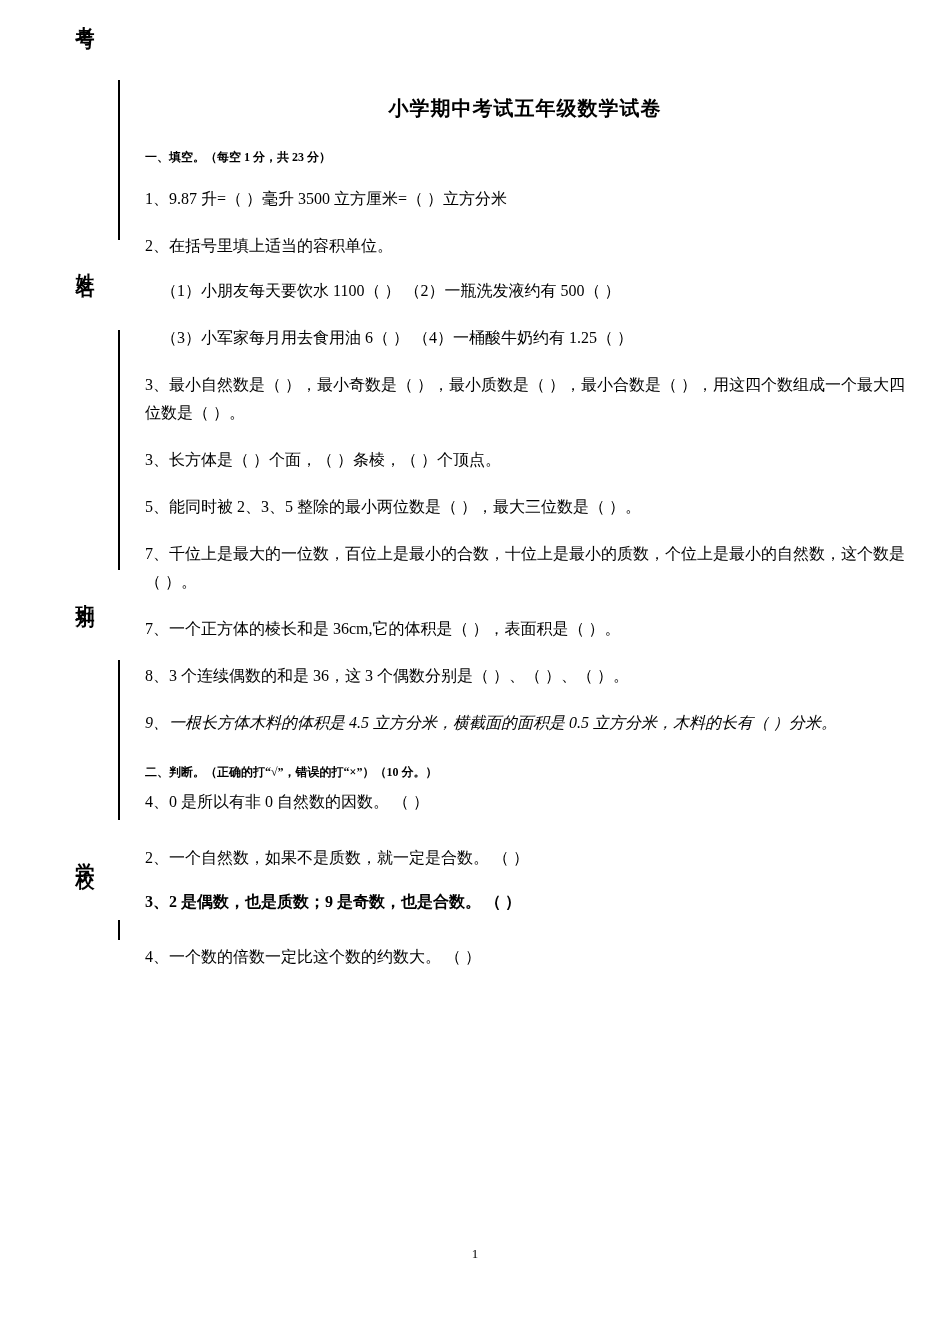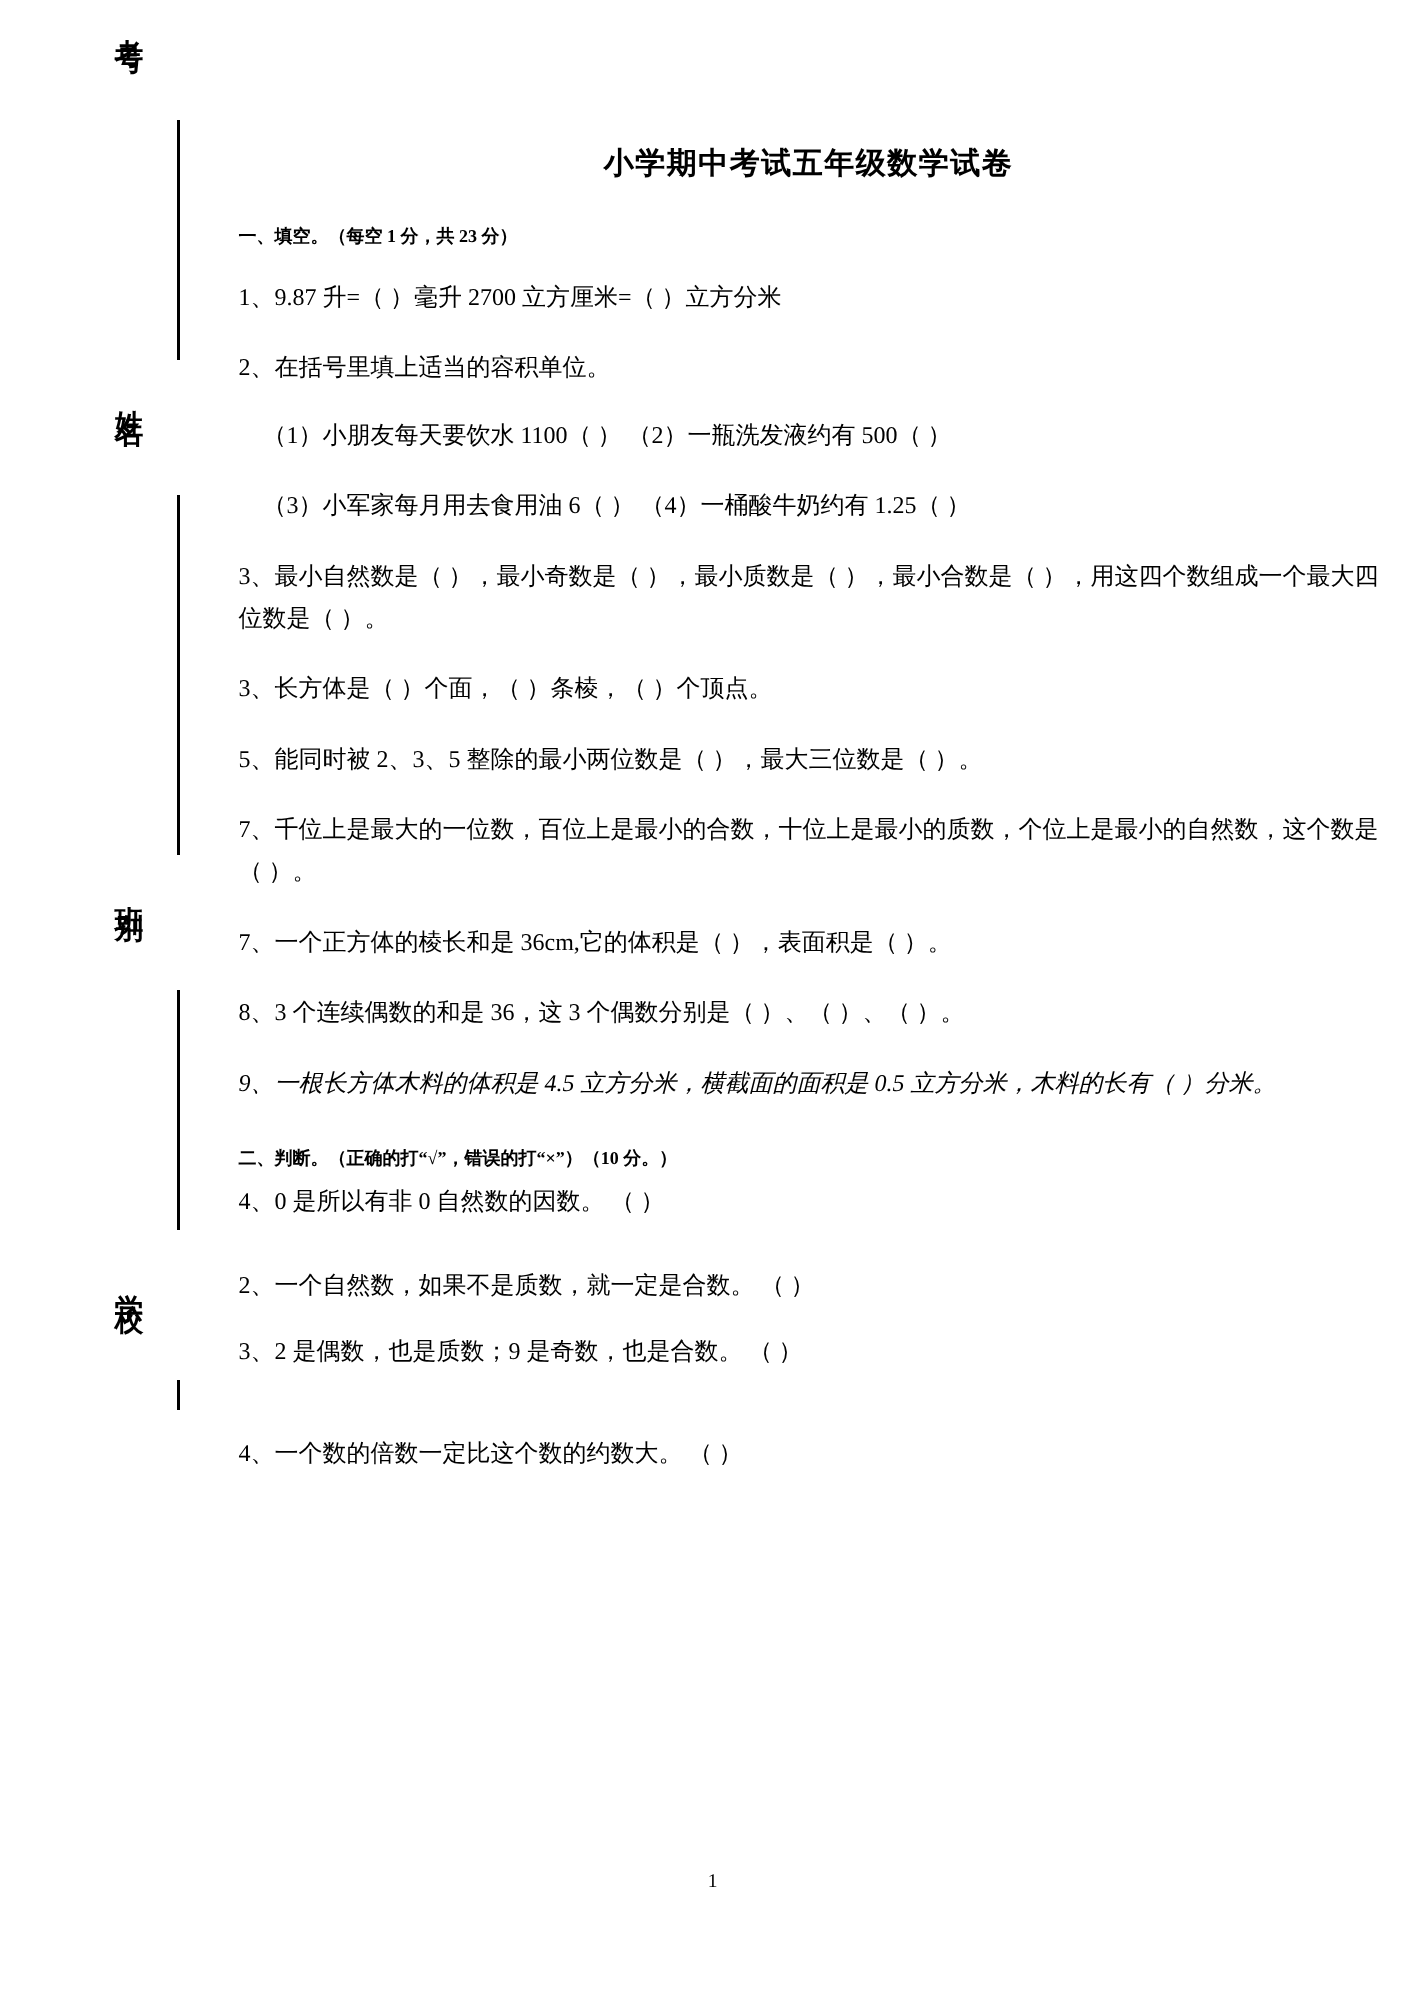--- a/index.html
+++ b/index.html
@@ -43,21 +43,21 @@
   .side-rule {
     position: absolute;
     left: 78px;
     width: 2px;
     background: #000;
   }
 
   
   .content {
     position: absolute;
-    left: 159px;
+    left: 145px;
     top: 95px;
     width: 760px;
   }
   .doc-title {
     text-align: center;
     font-size: 20px;
     font-weight: bold;
     letter-spacing: 1px;
     margin: 0 0 26px 0;
   }
@@ -117,36 +117,36 @@
     <div class="side-label" style="top: 848px;">学校</div>
     <div class="side-rule" style="top: 920px; height: 20px;"></div>
   </div>
 
   <div class="content">
 
     <h1 class="doc-title">小学期中考试五年级数学试卷</h1>
 
     <div class="section-head">一、填空。（每空 1 分，共 23 分）</div>
 
-    <p class="q">1、9.87 升=（                ）毫升        2700 立方厘米=（            ）立方分米</p>
+    <p class="q">1、9.87 升=（                ）毫升        3500 立方厘米=（            ）立方分米</p>
     <p class="q tight">2、在括号里填上适当的容积单位。</p>
     <p class="q-sub">（1）小朋友每天要饮水 1100（   ）    （2）一瓶洗发液约有 500（   ）</p>
     <p class="q-sub">（3）小军家每月用去食用油 6（   ）    （4）一桶酸牛奶约有 1.25（   ）</p>
     <p class="q">3、最小自然数是（             ），最小奇数是（             ），最小质数是（             ），最小合数是（             ），用这四个数组成一个最大四位数是（                     ）。</p>
     <p class="q">3、长方体是（          ）个面，（           ）条棱，（           ）个顶点。</p>
     <p class="q">5、能同时被 2、3、5 整除的最小两位数是（                    ），最大三位数是（                ）。</p>
     <p class="q">7、千位上是最大的一位数，百位上是最小的合数，十位上是最小的质数，个位上是最小的自然数，这个数是（                        ）。</p>
     <p class="q">7、一个正方体的棱长和是 36cm,它的体积是（                ），表面积是（                        ）。</p>
     <p class="q">8、3 个连续偶数的和是 36，这 3 个偶数分别是（    ）、（    ）、（    ）。</p>
     <p class="q gap-big">9、一根长方体木料的体积是 4.5 立方分米，横截面的面积是 0.5 立方分米，木料的长有（   ）分米。</p>
 
     <div class="section-head second">二、判断。（正确的打“√”，错误的打“×”）（10 分。）</div>
 
     <p class="q" style="margin-bottom:28px;">4、0 是所以有非 0 自然数的因数。                  （              ）</p>
     <p class="q" style="margin-bottom:16px;">2、一个自然数，如果不是质数，就一定是合数。                     （              ）</p>
-    <p class="q" style="margin-bottom:40px;">3、2 是偶数，也是质数；9 是奇数，也是合数。                     （              ）</p>
+    <p class="q" style="margin-bottom:27px;font-weight:bold;">3、2 是偶数，也是质数；9 是奇数，也是合数。                     （              ）</p>
     <p class="q">4、一个数的倍数一定比这个数的约数大。                        （              ）</p>
 
   </div>
 
   <div class="page-number">1</div>
 
 </div>
 
 </body></html>

